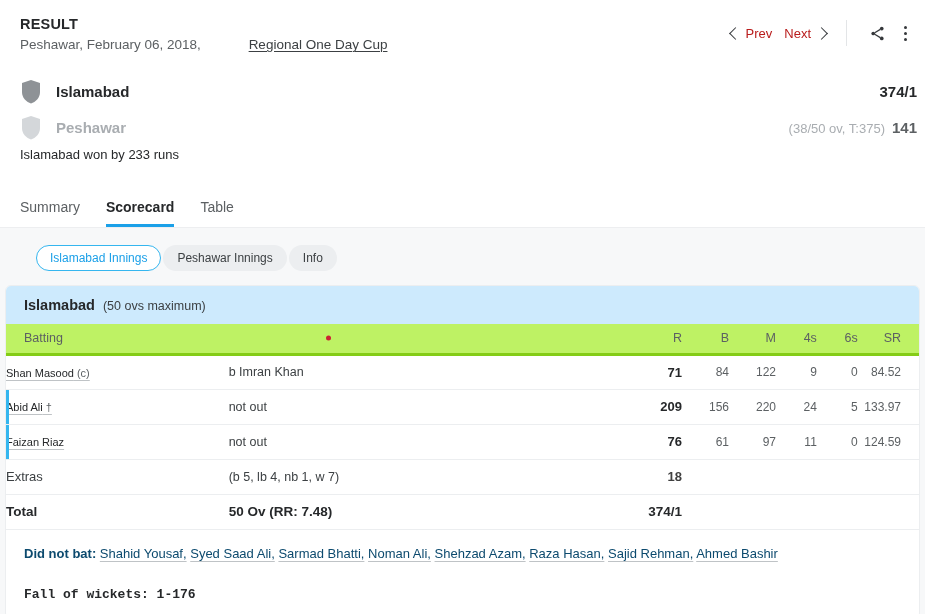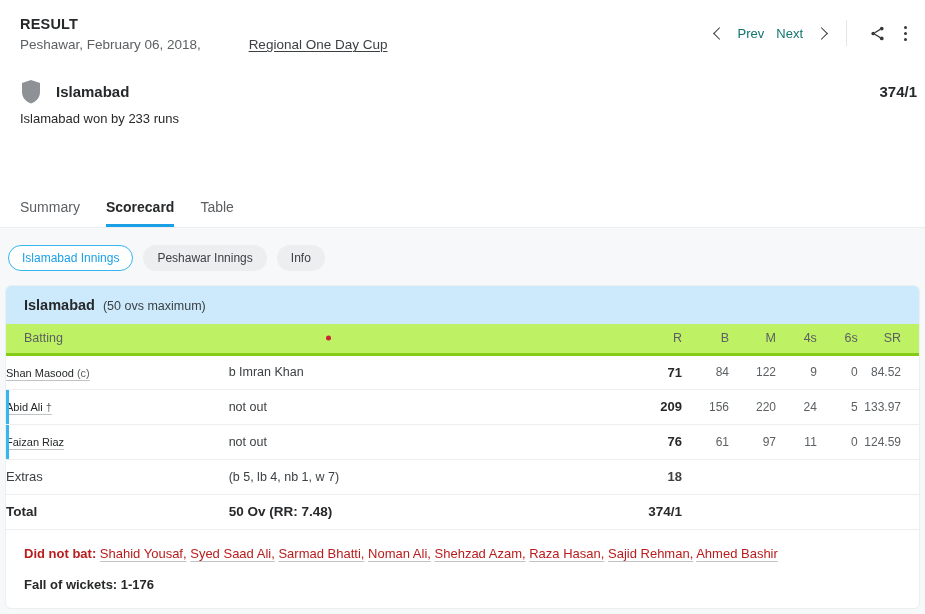--- a/index.html
+++ b/index.html
@@ -55,23 +55,23 @@
   .header-controls {
     display: flex;
     align-items: center;
     gap: 0px;
     padding-top: 6px;
   }
 
   .nav-btn {
     display: flex;
     align-items: center;
-    gap: 14px;
-    font-size: 13px;
-    color: #0f766e;
+    gap: 6px;
+    font-size: 13px;
+    color: #b91c1c;
     cursor: pointer;
     padding: 4px 6px;
   }
 
   .chev {
     display: inline-block;
     width: 9px;
     height: 9px;
     border-top: 1.6px solid #35383b;
     border-right: 1.6px solid #35383b;
@@ -180,22 +180,23 @@
   }
   .tab.active {
     color: #26282a;
     font-weight: bold;
     border-bottom-color: #1ba0e8;
   }
 
   
   .pills {
     display: flex;
-    gap: 10px;
+    gap: 2px;
     padding: 17px 8px 14px 8px;
+    margin-left: 28px;
   }
 
   .pill {
     font-size: 12px;
     padding: 5px 13px;
     border-radius: 14px;
     background: #eceef0;
     color: #3c4043;
     border: 1px solid transparent;
     cursor: pointer;
@@ -342,35 +343,36 @@
     color: #26282a;
     font-size: 13.5px;
   }
   tr.extras td.num { font-weight: bold; color: #404040; font-size: 13px; }
 
   .footer-block {
     padding: 14px 18px 16px 18px;
   }
   .dnb-line {
     font-size: 13px;
-    color: #b91c1c;
+    color: #0c4a6e;
     line-height: 1.5;
   }
   .dnb-label { font-weight: bold; }
   .dnb-name {
     text-decoration: underline;
     text-underline-offset: 3px;
     text-decoration-color: #bfc3c6;
     cursor: pointer;
   }
   .fow-line {
     font-size: 13px;
     font-weight: bold;
     color: #26282a;
-    margin-top: 14px;
+    margin-top: 24px;
+    font-family: Liberation Mono, monospace;
   }
 </style>
 </head>
 <body>
 
 <div class="header-card">
 
   <div class="header-top">
     <div>
       <div class="result-label">RESULT</div>
@@ -414,20 +416,32 @@
           <path d="M11 1 L20 4 L20 13 C20 19 15.5 23 11 24.5 C6.5 23 2 19 2 13 L2 4 Z" fill="#8e9296"></path>
         </svg>
         <span class="team-name">Islamabad</span>
       </div>
       <div class="team-right">
         <span class="score-sub"></span>
         <span class="score-main">374/1</span>
       </div>
     </div>
 
+    <div class="team-row">
+      <div class="team-left">
+        <svg class="shield" viewBox="0 0 22 25">
+          <path d="M11 1 L20 4 L20 13 C20 19 15.5 23 11 24.5 C6.5 23 2 19 2 13 L2 4 Z" fill="#d4d7da"></path>
+        </svg>
+        <span class="team-name dim">Peshawar</span>
+      </div>
+      <div class="team-right">
+        <span class="score-sub">(38/50 ov, T:375)</span>
+        <span class="score-main dim">141</span>
+      </div>
+    </div>
 
     <div class="result-text">Islamabad won by 233 runs</div>
   </div>
 
   <div class="tabs">
     <div class="tab">Summary</div>
     <div class="tab active">Scorecard</div>
     <div class="tab">Table</div>
   </div>
 </div>

